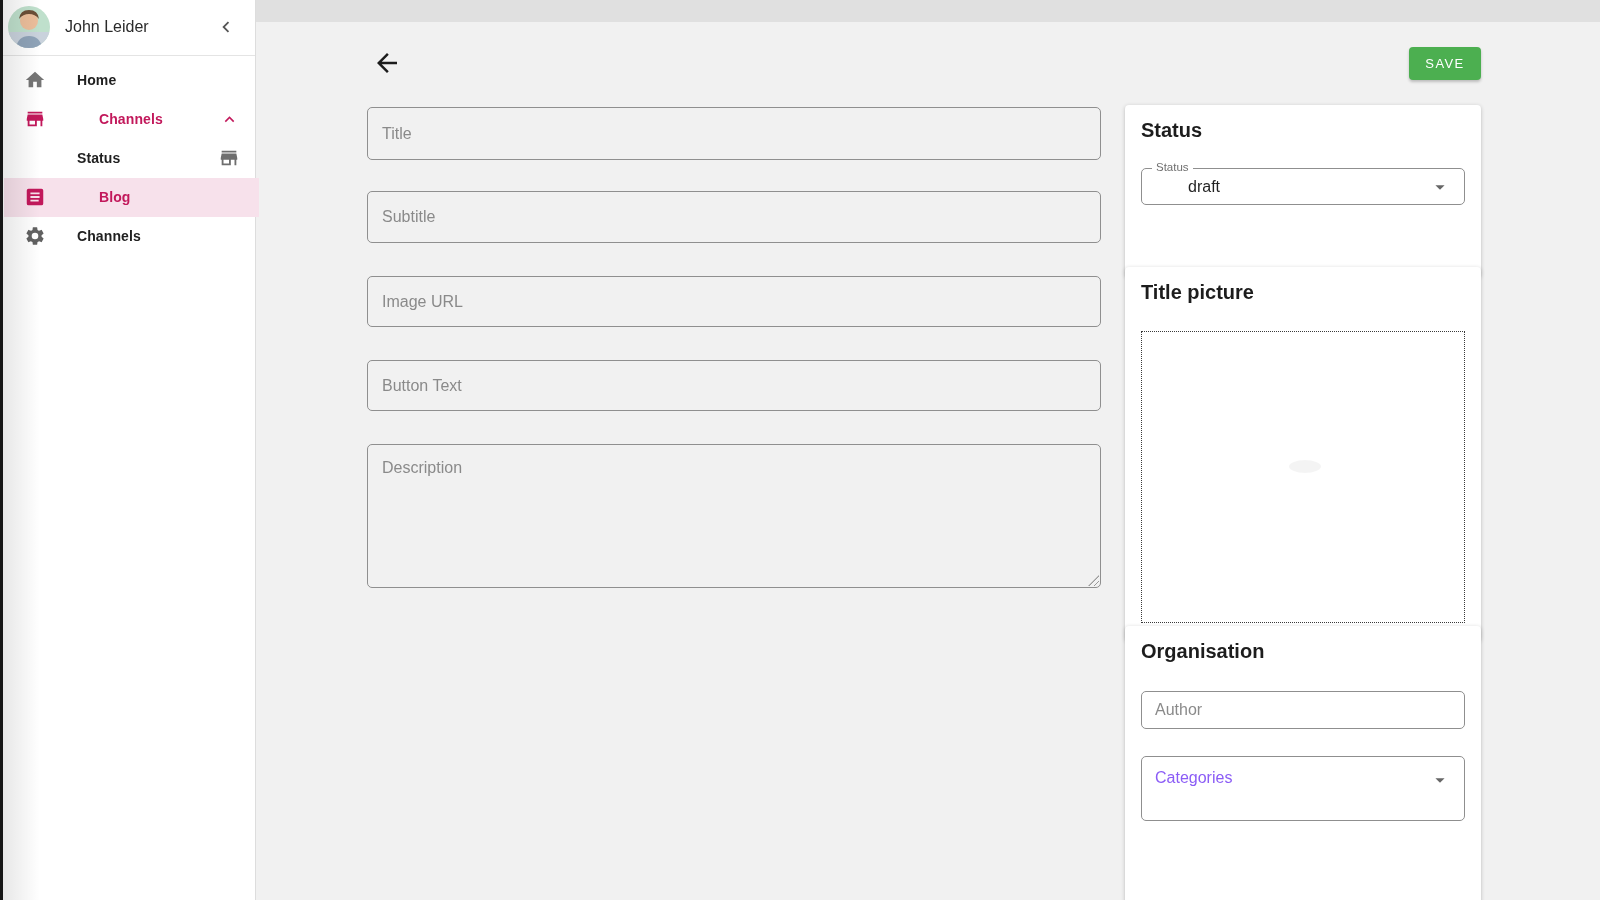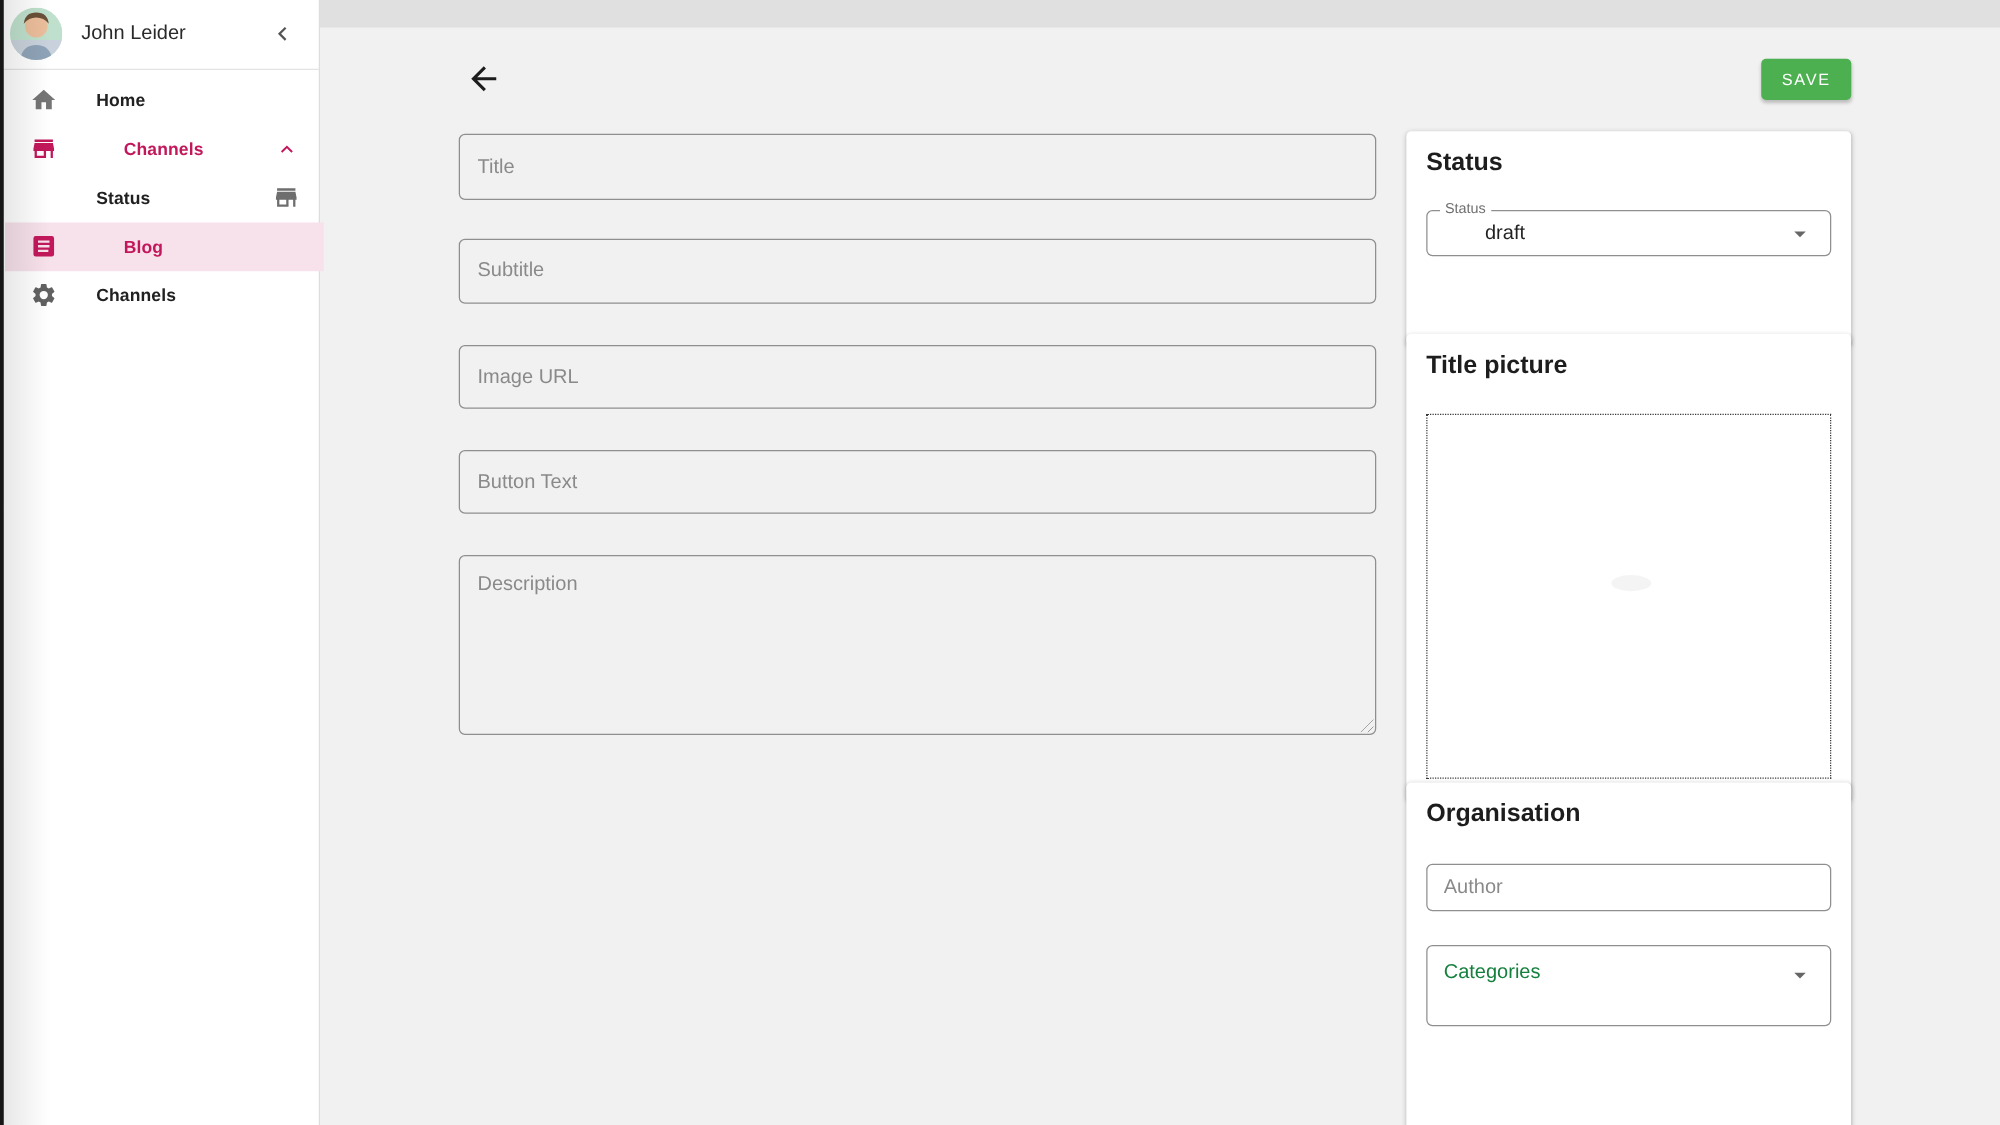--- a/index.html
+++ b/index.html
@@ -54,21 +54,21 @@
   .card { position:absolute; left:1125px; width:356px; background:#fff; border-radius:4px;
     box-shadow:0 1px 4px rgba(0,0,0,0.20), 0 1px 1px rgba(0,0,0,0.12); }
   .card h2 { position:absolute; left:16px; top:14px; font-size:20px; font-weight:700; color:#1d1d1d; }
 
   .outlined { position:absolute; border:1px solid #8F8F8F; border-radius:5px; background:#fff; }
   .float-label { position:absolute; left:10px; top:-8px; background:#fff; padding:0 4px;
     font-size:11.5px; color:#6f6f6f; }
   .sel-value { position:absolute; left:13px; top:0; height:100%; display:flex; align-items:center;
     font-size:16px; color:rgba(0,0,0,0.87);margin-left:33px; }
   .sel-caret { position:absolute; right:13px; width:22px; height:22px; color:#666; }
-  .inner-label { position:absolute; left:13px; top:12px; font-size:16px; color:#15803d; }
+  .inner-label { position:absolute; left:13px; top:12px; font-size:16px; color:#8b5cf6; }
 
   .dropzone { position:absolute; left:16px; top:64px; width:324px; height:292px;
     border:1px dotted #3a3a3a; background:#fff; cursor:pointer; }
   .dz-ghost { position:absolute; left:147px; top:128px; width:32px; height:13px; border-radius:50%;
     background:rgba(0,0,0,0.045); }
 
   .plain-input { font-family:Liberation Sans, sans-serif; font-size:16px; color:rgba(0,0,0,0.87);
     border:none; outline:none; background:transparent; width:100%; height:100%; padding:0 13px; }
 
   svg { display:block; width:100%; height:100%; }

